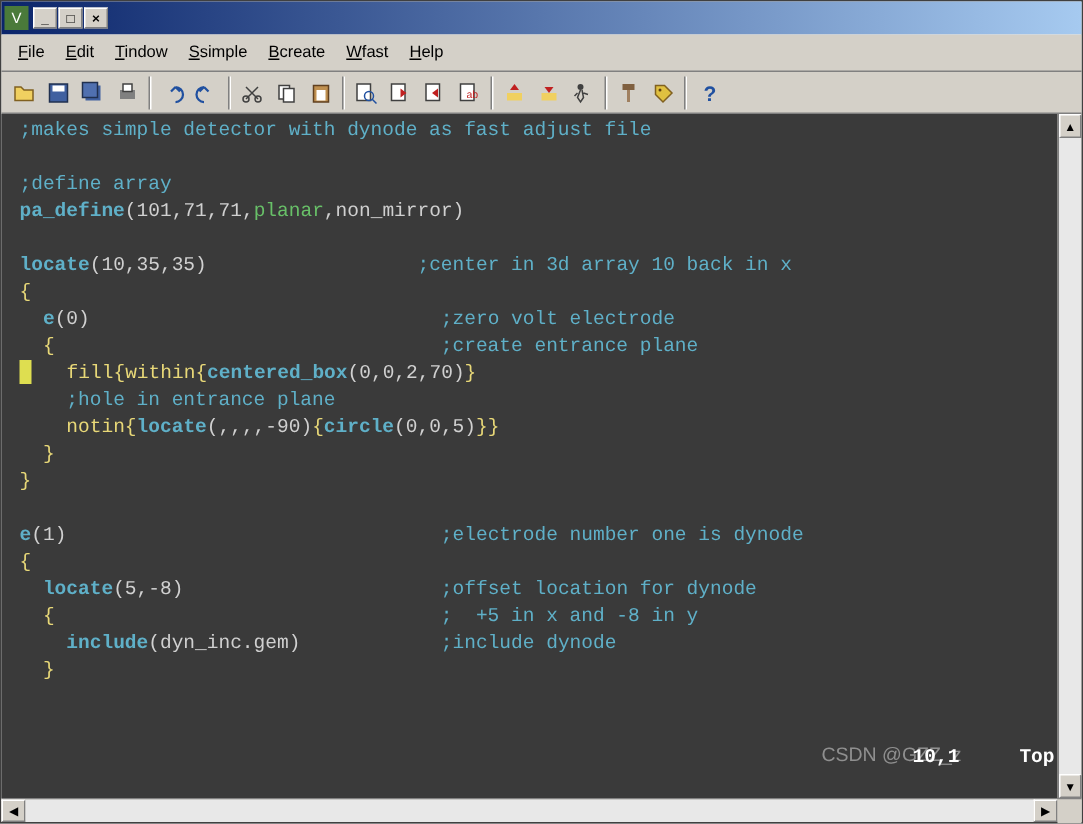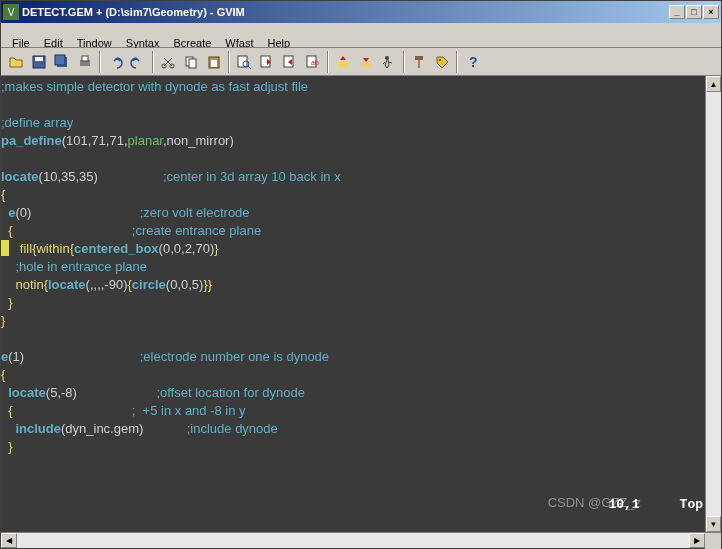--- a/index.html
+++ b/index.html
@@ -3,28 +3,28 @@
 <meta charset="utf-8">
 <style>
 * { margin: 0; padding: 0; box-sizing: border-box; }
 body { font-family: Tahoma, sans-serif; font-size: 11px; background: #fff; width: 722px; height: 549px; overflow: hidden; }
 .window { width: 722px; height: 549px; border: 1px solid #404040; display: flex; flex-direction: column; }
 .titlebar { height: 22px; background: linear-gradient(to right, #0a246a, #a6caf0); display: flex; align-items: center; padding: 0 2px; color: #fff; }
 .titlebar-icon { width: 16px; height: 16px; background: #4a7a3a; margin-right: 3px; display: flex; align-items: center; justify-content: center; font-size: 10px; }
 .titlebar-text { flex: 1; font-weight: bold; font-size: 11px; }
 .win-btns { display: flex; gap: 1px; }
 .win-btn { width: 16px; height: 14px; background: #d4d0c8; border: 1px solid #808080; border-top-color: #fff; border-left-color: #fff; display: flex; align-items: center; justify-content: center; font-size: 9px; font-weight: bold; color: #000; cursor: pointer; }
-.menubar { height: 20px; background: #d4d0c8; display: flex; padding: 12px 4px; border-bottom: 1px solid #808080; }
+.menubar { height: 20px; background: #d4d0c8; display: flex; align-items: center; padding: 12px 4px; border-bottom: 1px solid #808080; }
 .menu-item { padding: 2px 7px; cursor: pointer; }
 .menu-item u { text-decoration: underline; }
 .toolbar { height: 28px; background: #d4d0c8; display: flex; align-items: center; padding: 0 4px; gap: 1px; border-bottom: 1px solid #808080; }
 .tool-btn { width: 22px; height: 22px; border: 1px solid transparent; display: flex; align-items: center; justify-content: center; cursor: pointer; }
 .tool-sep { width: 6px; height: 22px; border-left: 1px solid #808080; border-right: 1px solid #fff; margin: 0 2px; width: 2px; }
 .editor { flex: 1; background: #3a3a3a; display: flex; position: relative; overflow: hidden; }
-.editor-content { flex: 1; padding: 2px 0; font-family: Liberation Sans, sans-serif; font-size: 13px; line-height: 18px; white-space: pre; color: #d0d0d0; overflow: hidden; }
+.editor-content { flex: 1; padding: 2px 12px; font-family: Liberation Mono, monospace; font-size: 13px; line-height: 18px; white-space: pre; color: #d0d0d0; overflow: hidden; }
 .scrollbar-v { width: 16px; background: #d4d0c8; border-left: 1px solid #808080; display: flex; flex-direction: column; }
 .sb-btn { height: 16px; background: #d4d0c8; border: 1px solid #808080; border-top-color: #fff; border-left-color: #fff; display: flex; align-items: center; justify-content: center; font-size: 8px; cursor: pointer; }
 .sb-track { flex: 1; background: #e8e8e8; }
 .scrollbar-h { height: 16px; background: #d4d0c8; border-top: 1px solid #808080; display: flex; }
 .sb-btn-h { width: 16px; background: #d4d0c8; border: 1px solid #808080; border-top-color: #fff; border-left-color: #fff; display: flex; align-items: center; justify-content: center; font-size: 8px; cursor: pointer; }
 .sb-track-h { flex: 1; background: #e8e8e8; }
 .sb-corner { width: 16px; height: 16px; background: #d4d0c8; }
 .statusbar { position: absolute; bottom: 20px; right: 18px; color: #fff; font-family: 'Courier New', monospace; font-size: 13px; font-weight: bold; display: flex; gap: 40px; }
 .watermark { position: absolute; bottom: 22px; right: 80px; color: rgba(200,200,200,0.6); font-size: 13px; font-family: sans-serif; }
 .c-comment { color: #5fb0c8; }
@@ -37,33 +37,32 @@
 .cursor-col { background: #dede50; display: inline-block; width: 8px; height: 16px; vertical-align: text-bottom; }
 svg { width: 16px; height: 16px; }
 </style>
 </head>
 <body>
 
 <div class="window">
 
   <div class="titlebar">
     <div class="titlebar-icon">V</div>
-    <div class="titlebar-text">DETECT.GEM + (D:\sim7\Geometry) - GVIM</div>
     <div class="win-btns">
       <div class="win-btn">_</div>
       <div class="win-btn">□</div>
       <div class="win-btn">×</div>
     </div>
   </div>
 
   <div class="menubar">
     <div class="menu-item"><u>F</u><span>ile</span></div>
     <div class="menu-item"><u>E</u><span>dit</span></div>
     <div class="menu-item"><u>T</u><span>indow</span></div>
-    <div class="menu-item"><u>S</u><span>yntax</span></div>
+    <div class="menu-item"><u>S</u><span>simple</span></div>
     <div class="menu-item"><u>B</u><span>create</span></div>
     <div class="menu-item"><u>W</u><span>fast</span></div>
     <div class="menu-item"><u>H</u><span>elp</span></div>
   </div>
 
   <div class="toolbar">
     <div class="tool-btn">
         <svg>
           <path d="M2 4h4l2 2h6v7H2z" fill="#f0d060" stroke="#806020"></path>
         </svg>

